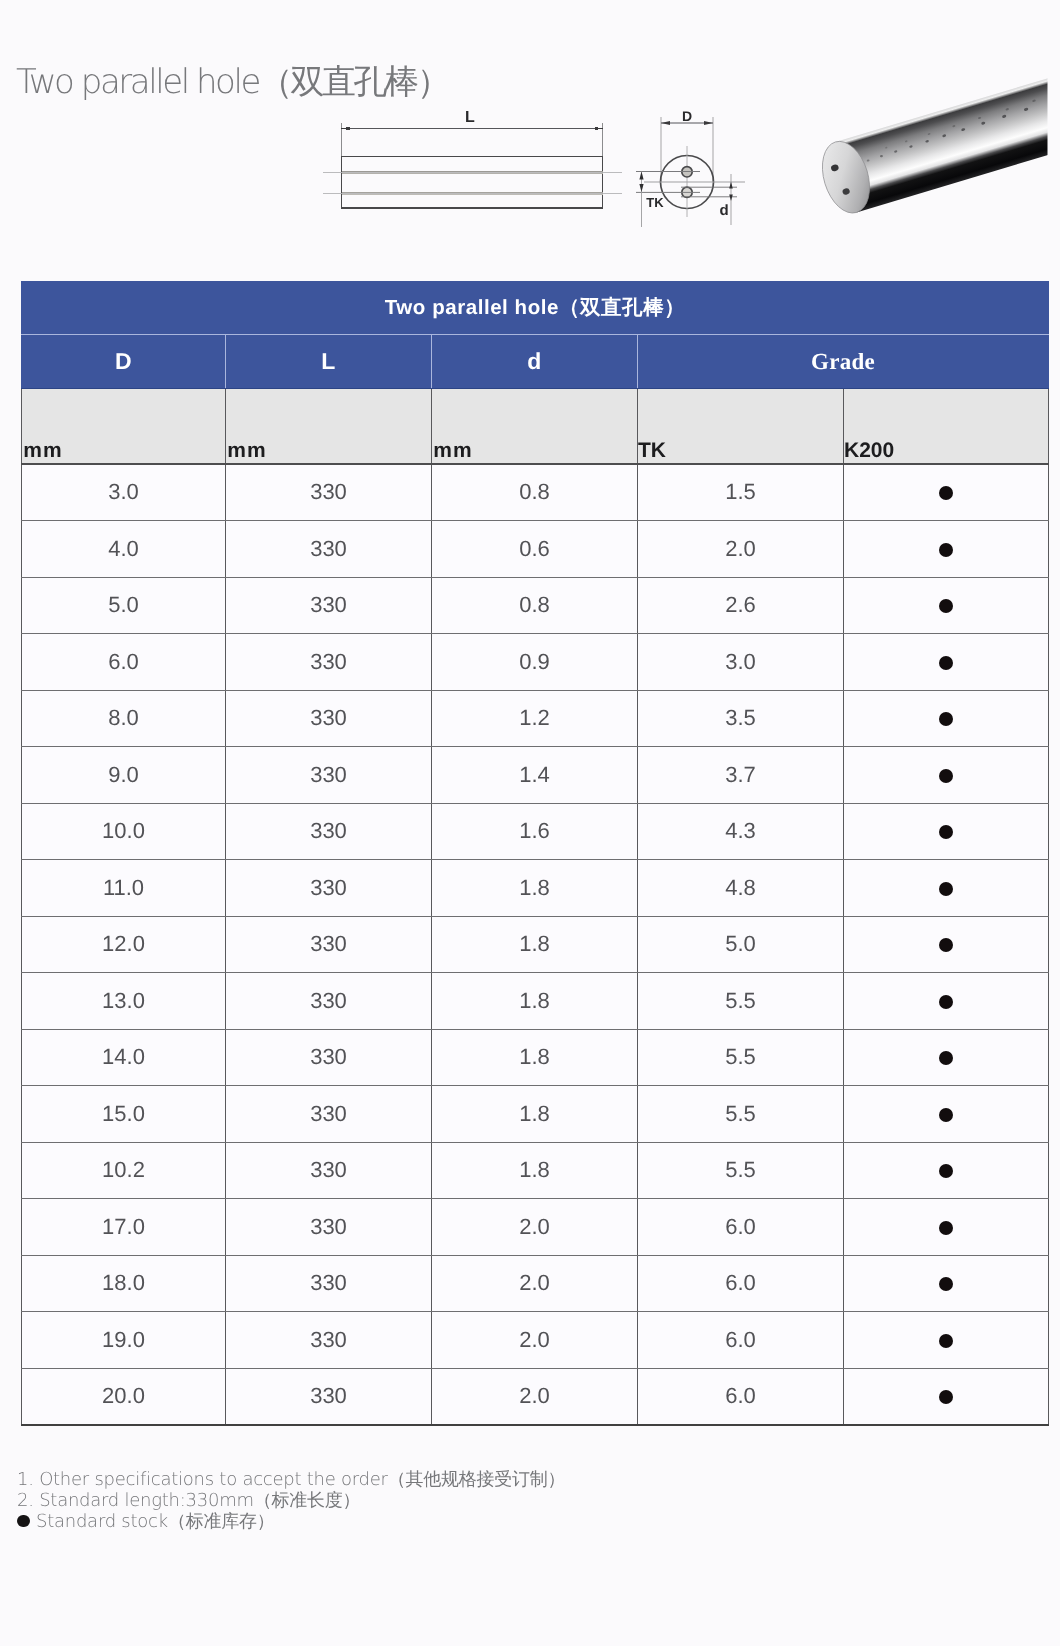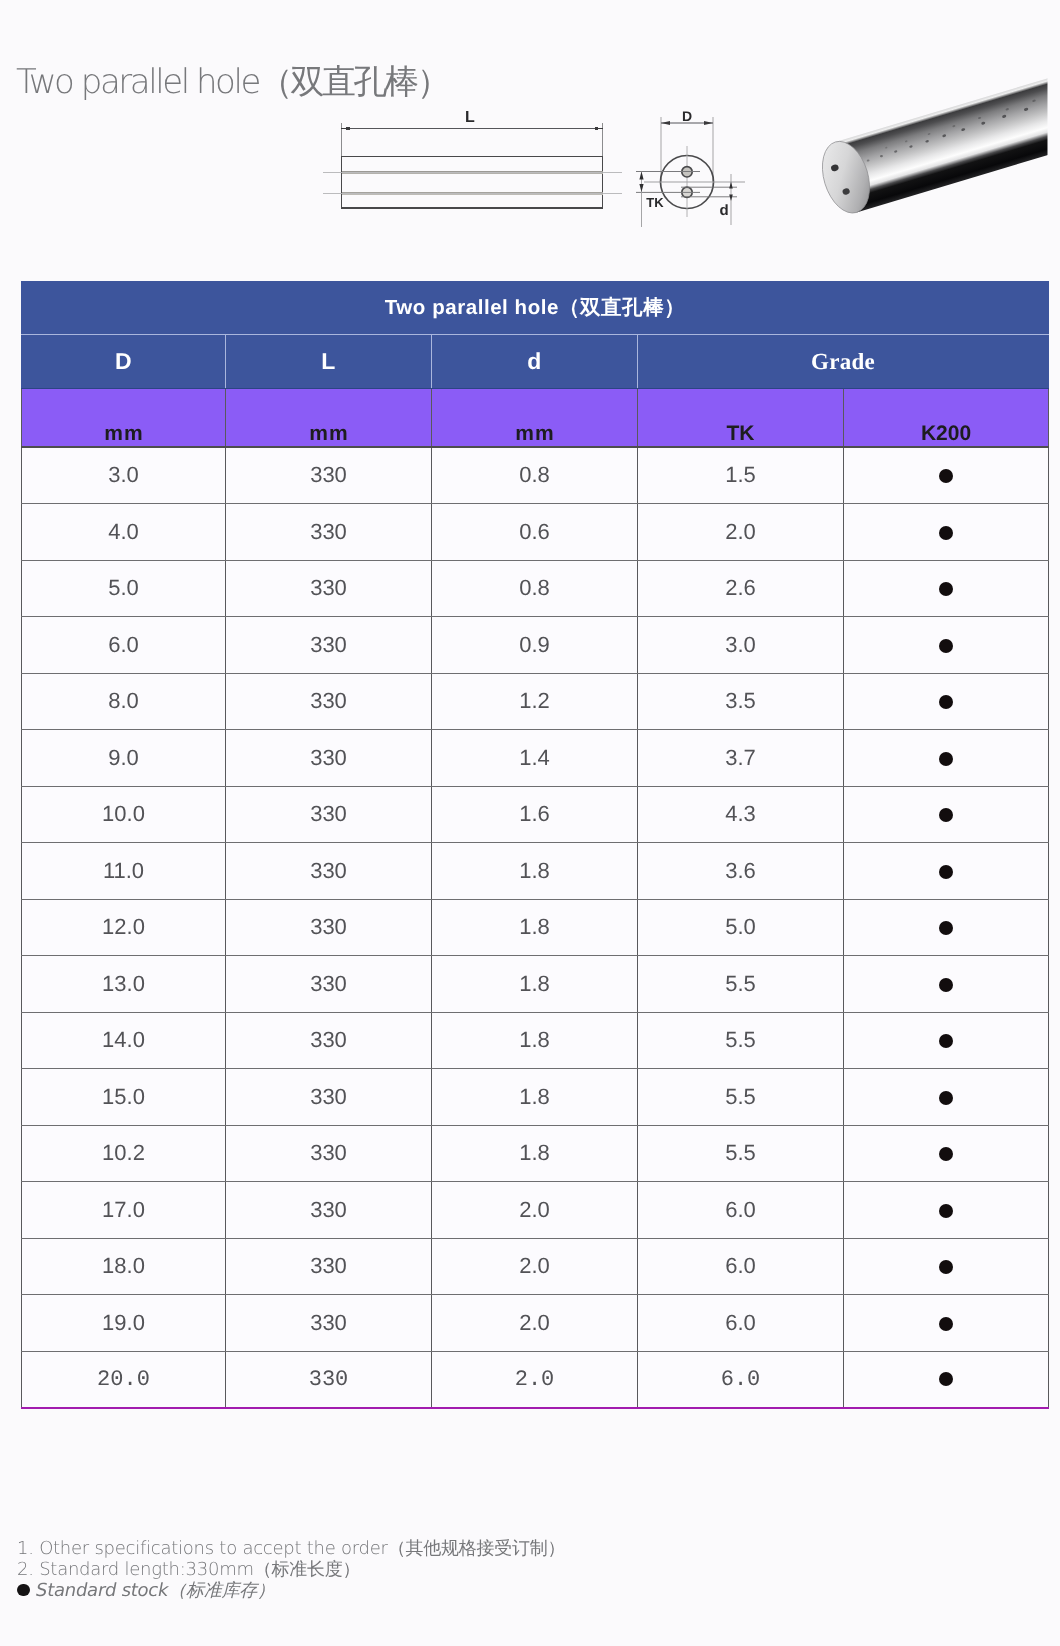--- a/index.html
+++ b/index.html
@@ -33,43 +33,43 @@
   }
   .hdr-group{
     background:#3d559c;color:#ffffff;font-weight:bold;font-size:23px;letter-spacing:0.3px;
     text-align:center;height:53px;vertical-align:middle;
     border-left:1px solid #aab6dd;border-right:1px solid #aab6dd;
     border-top:1px solid #2c4485;border-bottom:1px solid #2c4485;
   }
   .hdr-group.first{border-left:1px solid #3d559c;}
   .hdr-group.last{border-right:1px solid #3d559c;font-family:Liberation Serif, serif;}
   .hdr-unit{
-    background:#8b5cf6;color:#1d1d1f;font-weight:bold;font-size:21px;
-    text-align:center;height:58px;vertical-align:bottom;padding-bottom:2px;box-sizing:border-box;
+    background:#e5e5e5;color:#1d1d1f;font-weight:bold;font-size:21px;
+    height:75px;vertical-align:bottom;padding-bottom:2px;box-sizing:border-box;
     border-left:1.2px solid #59595c;border-right:1.2px solid #59595c;
     border-bottom:2px solid #4d4d4f;
   }
   .hdr-unit.plain{font-weight:bold;font-size:21px;letter-spacing:1.2px;text-indent:1.2px;}
   .spec-table tbody td{
     height:55.5px;text-align:center;vertical-align:middle;
     font-family:"Liberation Sans",sans-serif;font-weight:400;
     font-size:22px;color:#525256;background:#fcfbfe;letter-spacing:0px;
     border-left:1.2px solid #59595c;border-right:1.2px solid #59595c;
     border-bottom:1.5px solid #6e6e71;
   }
-  .spec-table tbody tr:last-child td{border-bottom:2px solid #a21caf;font-family:Liberation Mono, monospace;}
+  .spec-table tbody tr:last-child td{border-bottom:2px solid #404040;}
   
-  .notes{position:absolute;left:17px;top:1538px;width:700px;}
+  .notes{position:absolute;left:17px;top:1469px;width:700px;}
   .note-line-3{position:relative;}
   .note-bullet{
     position:absolute;left:0;top:3.5px;
     width:12.5px;height:12.5px;border-radius:50%;
     background:#151314;font-size:0;line-height:0;color:transparent;
   }
-  .note-line-3 > span:last-child{padding-left:19px;display:inline-block;font-style:italic;}
+  .note-line-3 > span:last-child{padding-left:19px;display:inline-block;}
   .note-line{
     font-family:"DejaVu Sans",sans-serif;
     font-size:18px;color:#76777a;line-height:21.2px;font-weight:300;
     white-space:nowrap;letter-spacing:-0.25px;
   }
   .dot{display:inline-block;width:14px;height:14px;border-radius:50%;
        background:#120d0e;font-size:0;line-height:0;color:transparent;vertical-align:middle;}
 </style>
 </head>
 <body>
@@ -260,21 +260,21 @@
         <td>10.0</td>
         <td>330</td>
         <td>1.6</td>
         <td>4.3</td>
         <td><span class="dot">●</span></td>
       </tr>
       <tr>
         <td>11.0</td>
         <td>330</td>
         <td>1.8</td>
-        <td>3.6</td>
+        <td>4.8</td>
         <td><span class="dot">●</span></td>
       </tr>
       <tr>
         <td>12.0</td>
         <td>330</td>
         <td>1.8</td>
         <td>5.0</td>
         <td><span class="dot">●</span></td>
       </tr>
       <tr>

